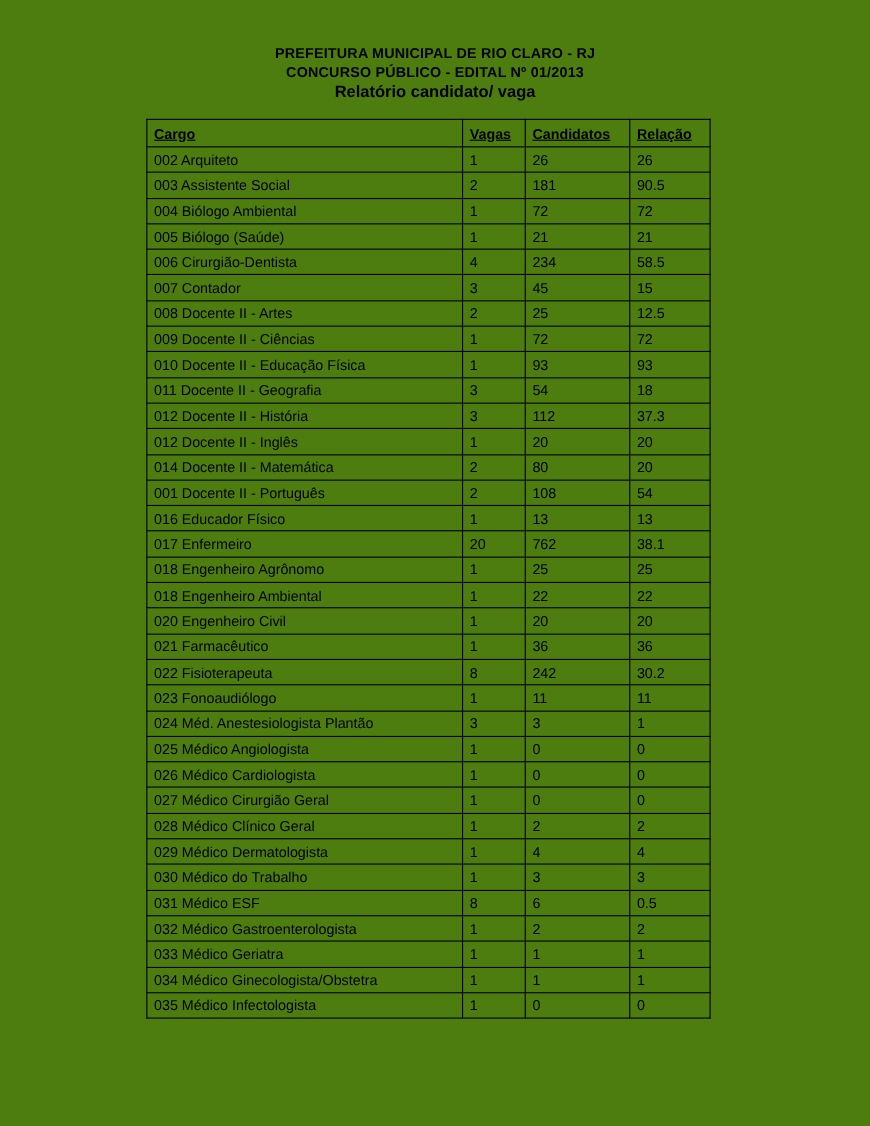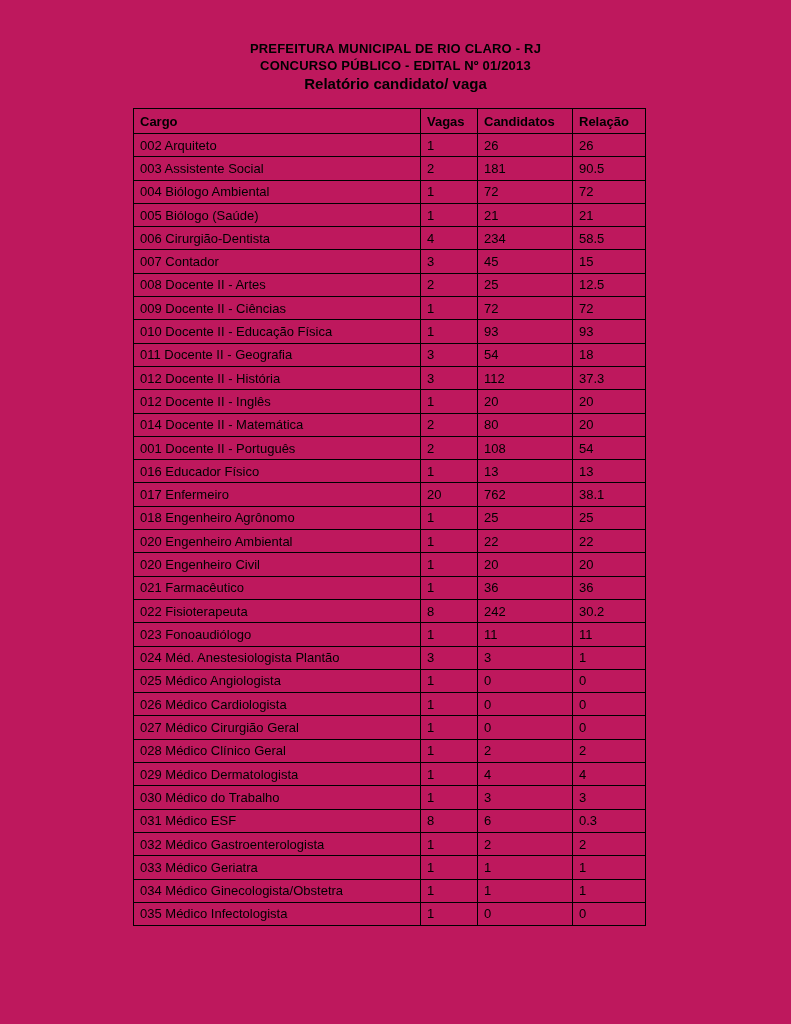--- a/index.html
+++ b/index.html
@@ -1,20 +1,20 @@
 <!DOCTYPE html>
 <html><head>
 <meta charset="utf-8">
 <style>
   html, body { margin: 0; padding: 0; background: #ffffff; }
   .page {
     position: relative;
     width: 791px;
     height: 1024px;
-    background: #be185d;
+    background: #4d7c0f;
     font-family: "Liberation Sans", sans-serif;
     color: #000000;
     overflow: hidden;
   }
   .doc-header {
     position: absolute;
     top: 40px;
     left: 0;
     width: 100%;
     text-align: center;
@@ -47,20 +47,21 @@
     text-align: left;
     vertical-align: middle;
     padding: 0 2px 0 6px;
     font-size: 13px;
     white-space: nowrap;
     overflow: hidden;
   }
   table.report th {
     font-weight: bold;
     height: 24px;
+    text-decoration: underline;
   }
   table.report td {
     font-weight: normal;
     height: 22.3px;
   }
 </style>
 </head>
 <body>
 
 <div class="page">
@@ -183,21 +184,21 @@
           <td>762</td>
           <td>38.1</td>
         </tr>
         <tr>
           <td>018 Engenheiro Agrônomo</td>
           <td>1</td>
           <td>25</td>
           <td>25</td>
         </tr>
         <tr>
-          <td>020 Engenheiro Ambiental</td>
+          <td>018 Engenheiro Ambiental</td>
           <td>1</td>
           <td>22</td>
           <td>22</td>
         </tr>
         <tr>
           <td>020 Engenheiro Civil</td>
           <td>1</td>
           <td>20</td>
           <td>20</td>
         </tr>
@@ -258,21 +259,21 @@
         <tr>
           <td>030 Médico do Trabalho</td>
           <td>1</td>
           <td>3</td>
           <td>3</td>
         </tr>
         <tr>
           <td>031 Médico ESF</td>
           <td>8</td>
           <td>6</td>
-          <td>0.3</td>
+          <td>0.5</td>
         </tr>
         <tr>
           <td>032 Médico Gastroenterologista</td>
           <td>1</td>
           <td>2</td>
           <td>2</td>
         </tr>
         <tr>
           <td>033 Médico Geriatra</td>
           <td>1</td>

